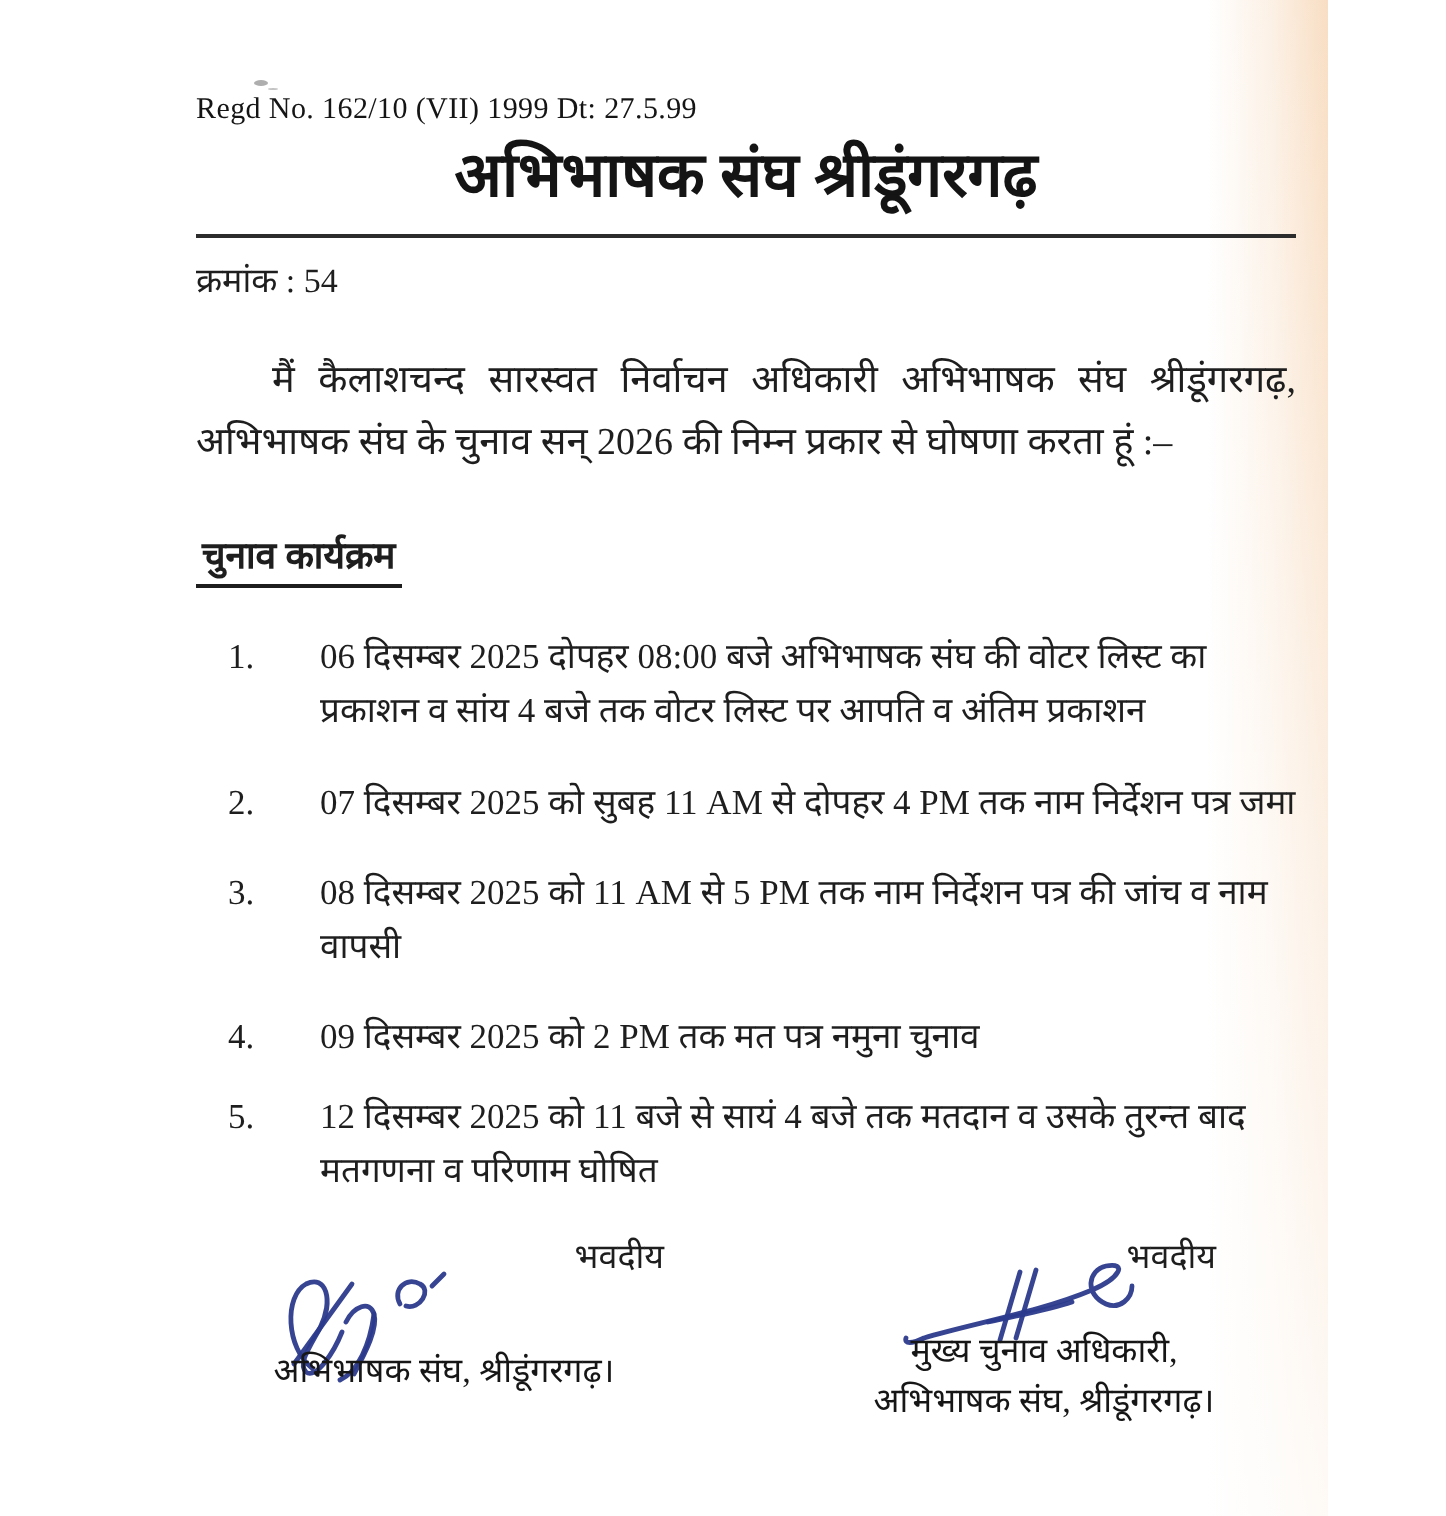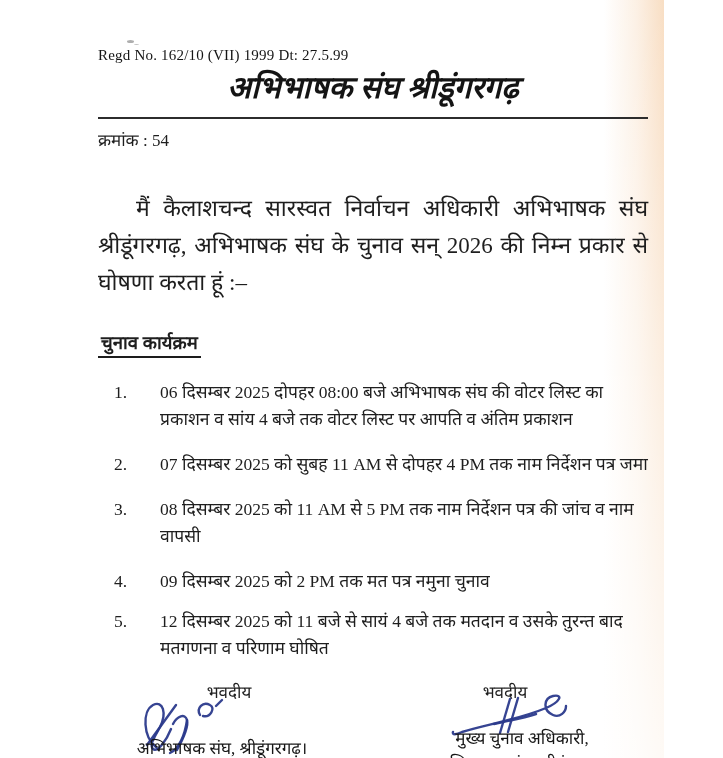--- a/index.html
+++ b/index.html
@@ -38,38 +38,37 @@
     position:absolute;left:98px;top:47px;width:550px;
   }
   .regd{
     font-size:15px;letter-spacing:.2px;color:#151515;
   }
   .title-hi{
     margin:5px 0 0 0;
     text-align:center;
     font-size:31px;font-weight:600;line-height:1.25;
     color:#141414;
-    font-style:italic;
   }
   .title-en{
     margin-top:1px;
     text-align:center;
     font-size:19px;letter-spacing:.6px;color:#141414;
   }
   .rule{
     margin:9px 0 0 0;border:none;border-top:2px solid #2c2c2c;
   }
   .meta-row{
     margin-top:9px;
     display:flex;justify-content:space-between;
     font-size:17px;
   }
   .intro{
-    margin:39px 0 0 0;
-    font-size:23px;line-height:1.62;
+    margin:25px 0 0 0;
+    font-size:19px;line-height:1.62;
     text-indent:38px;
     text-align:justify;
   }
   .heading-wrap{margin-top:27px;}
   .heading{
     display:inline-block;
     font-size:18.5px;font-weight:700;
     padding:0 3px 2px 3px;
     border-bottom:2px solid #1d1d1d;
   }
@@ -83,21 +82,21 @@
   .num{flex:0 0 46px;}
   .txt{flex:1;}
   .sig-row{
     margin-top:16px;
     display:flex;justify-content:space-between;
     padding:0 6px 0 14px;
   }
   .sig-block{text-align:center;font-size:17px;line-height:1.45;}
   .sig-block.left{width:220px;}
   .sig-block.right{width:240px;}
-  .salutation{font-size:17px;}
+  .salutation{font-size:17px;text-align:right;}
   .sig-block.left .salutation{margin-left:14px;}
   .sig-block.right .salutation{margin-right:34px;}
   .sig-svg{display:block;overflow:visible;}
   .sig-block.left .sig-svg{margin:-8px auto -16px 28px;}
   .sig-block.right .sig-svg{margin:-14px auto -10px 48px;}
   .sig-svg path{
     fill:none;stroke:var(--ink);
     stroke-width:2.4;stroke-linecap:round;stroke-linejoin:round;
     opacity:.95;
   }

